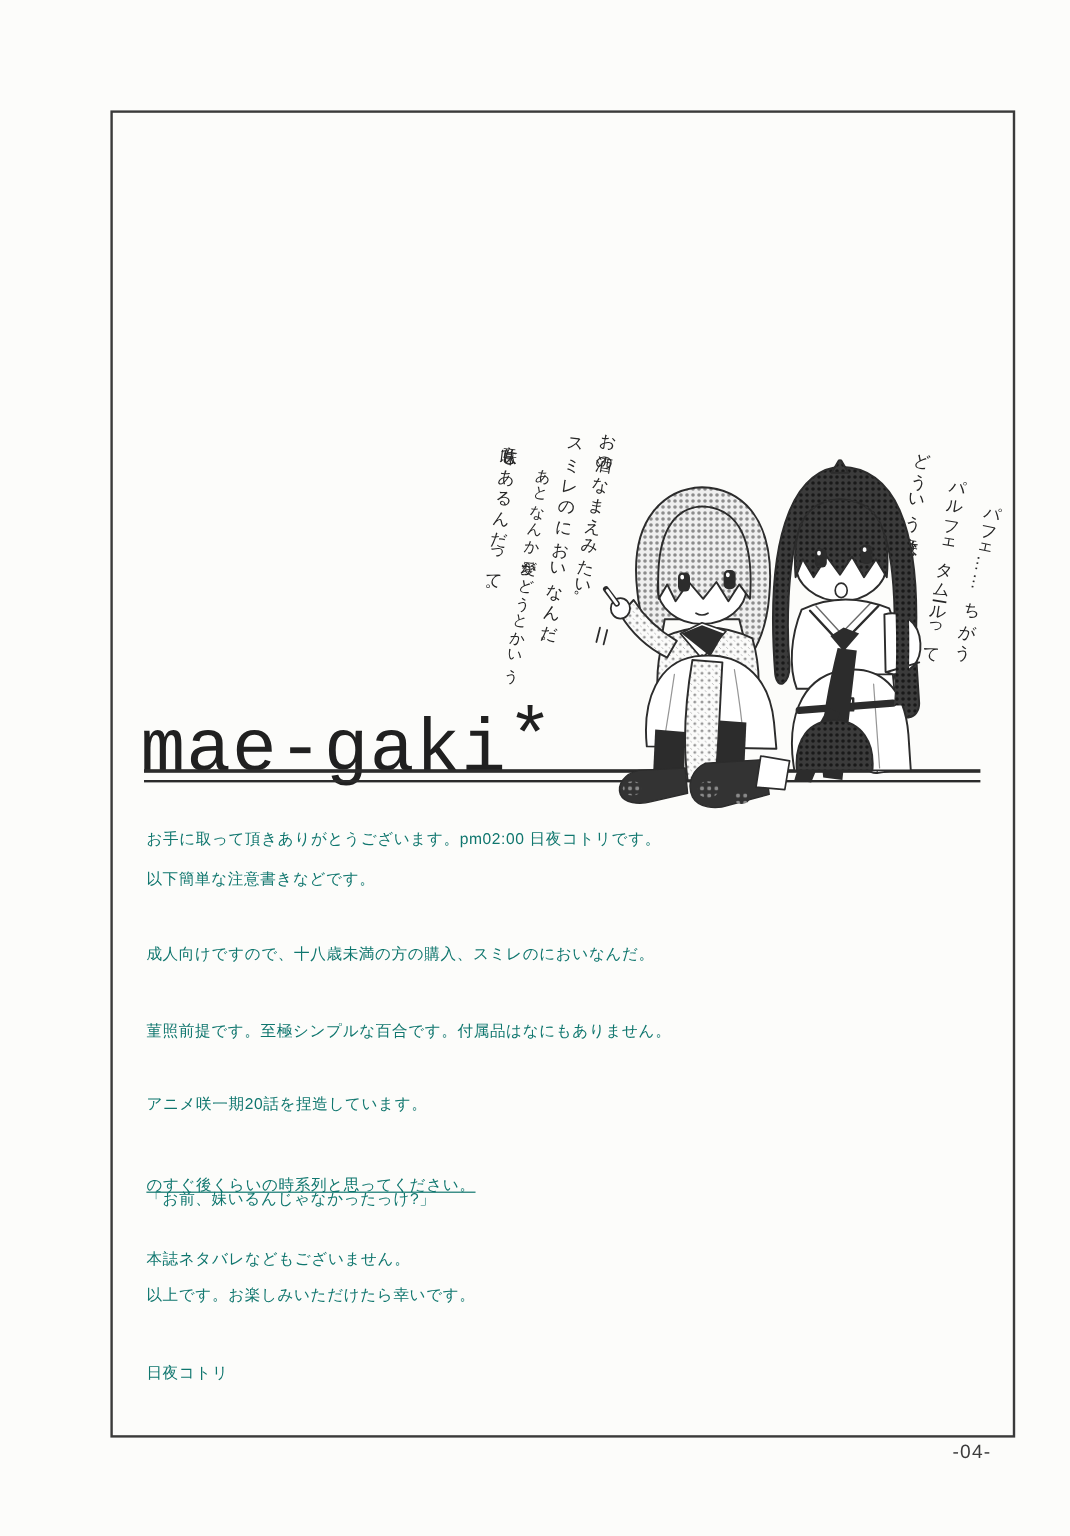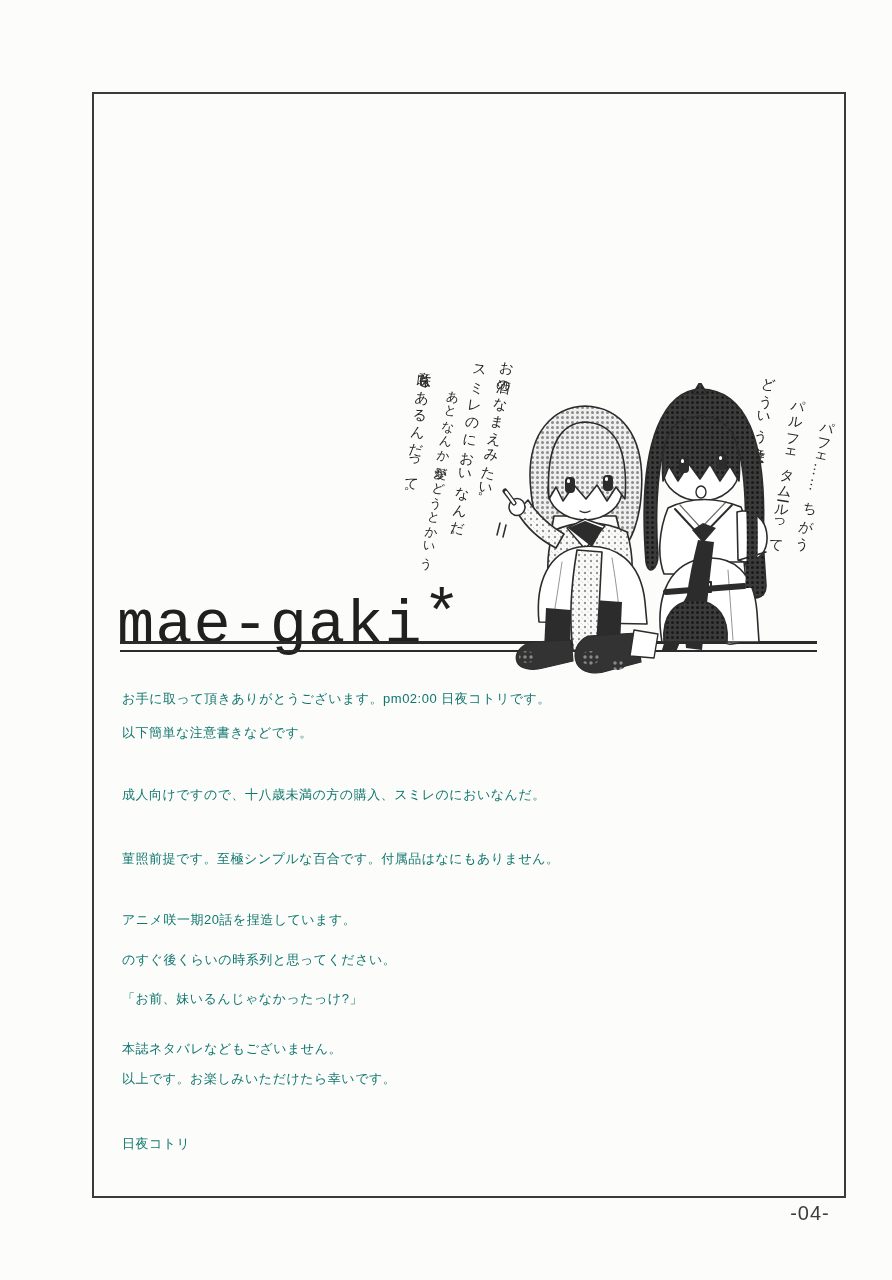--- a/index.html
+++ b/index.html
@@ -28,21 +28,21 @@
   .ledge{position:absolute;background:#2b2b2b;}
   #ledge-top{left:120px;top:641px;width:697px;height:3px;}
   #ledge-bottom{left:120px;top:650px;width:697px;height:2px;}
   
   .bline{
     position:absolute;left:122px;
     font-size:13px;line-height:20px;letter-spacing:0.5px;
     color:#0f766e;white-space:nowrap;
   }
   #bl0{top:689px;} #bl1{top:723px;} #bl2{top:785px;} #bl3{top:849px;}
-  #bl4{top:910px;} #bl5{top:944px;margin-top:45px;} #bl6{top:950px;} #bl7{top:1039px;}
+  #bl4{top:910px;} #bl5{top:944px;margin-top:45px;} #bl6{top:978px;text-decoration:underline;} #bl7{top:1039px;}
   #bl8{top:1069px;} #signature{top:1134px;}
   
   .hw{
     position:absolute;
     writing-mode:vertical-rl;
     font-size:14px;letter-spacing:1.5px;line-height:18px;
     color:#262626;white-space:nowrap;
     transform-origin:top center;
     font-family:"Liberation Sans", sans-serif;
   }
@@ -51,21 +51,21 @@
   #hw-l2{left:446px;top:382px;transform:rotate(9deg);font-size:12.5px;letter-spacing:1px;}
   #hw-l3{left:418px;top:361px;transform:rotate(7deg);}
   #hw-r0{left:822px;top:412px;transform:rotate(12deg);}
   #hw-r1{left:792px;top:390px;transform:rotate(9deg);}
   #hw-r2{left:762px;top:368px;transform:rotate(8deg);}
   
   #illustration{position:absolute;left:470px;top:383px;width:340px;height:292px;}
   
   #page-number{
     position:absolute;left:784px;top:1202px;width:52px;text-align:center;
-    font-size:20px;letter-spacing:1px;color:#3c3c3c;
+    font-size:16px;letter-spacing:1px;color:#3c3c3c;
   }
 </style>
 </head>
 <body>
 
 <div id="scan-page">
 
   <div id="frame"></div>
 
   <div class="hw" id="hw-l0">お酒のなまえみたい。</div>

